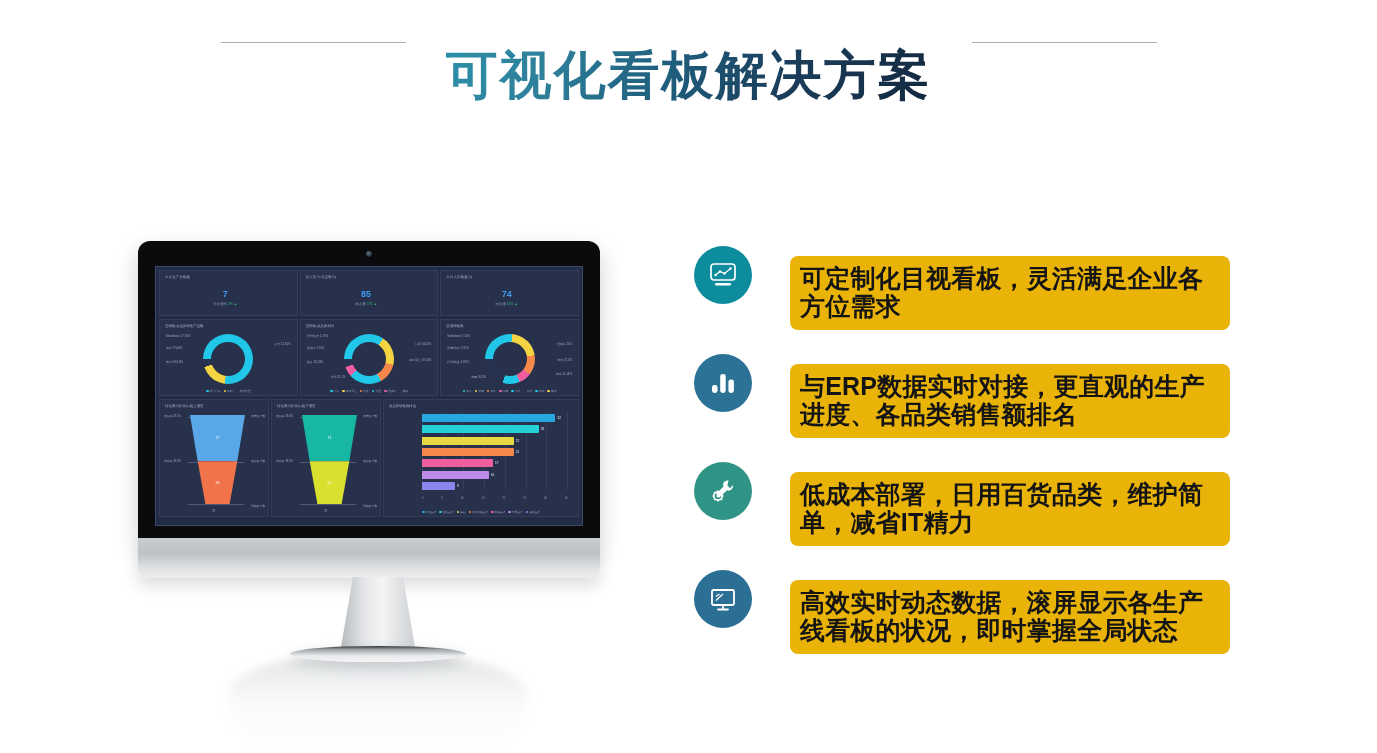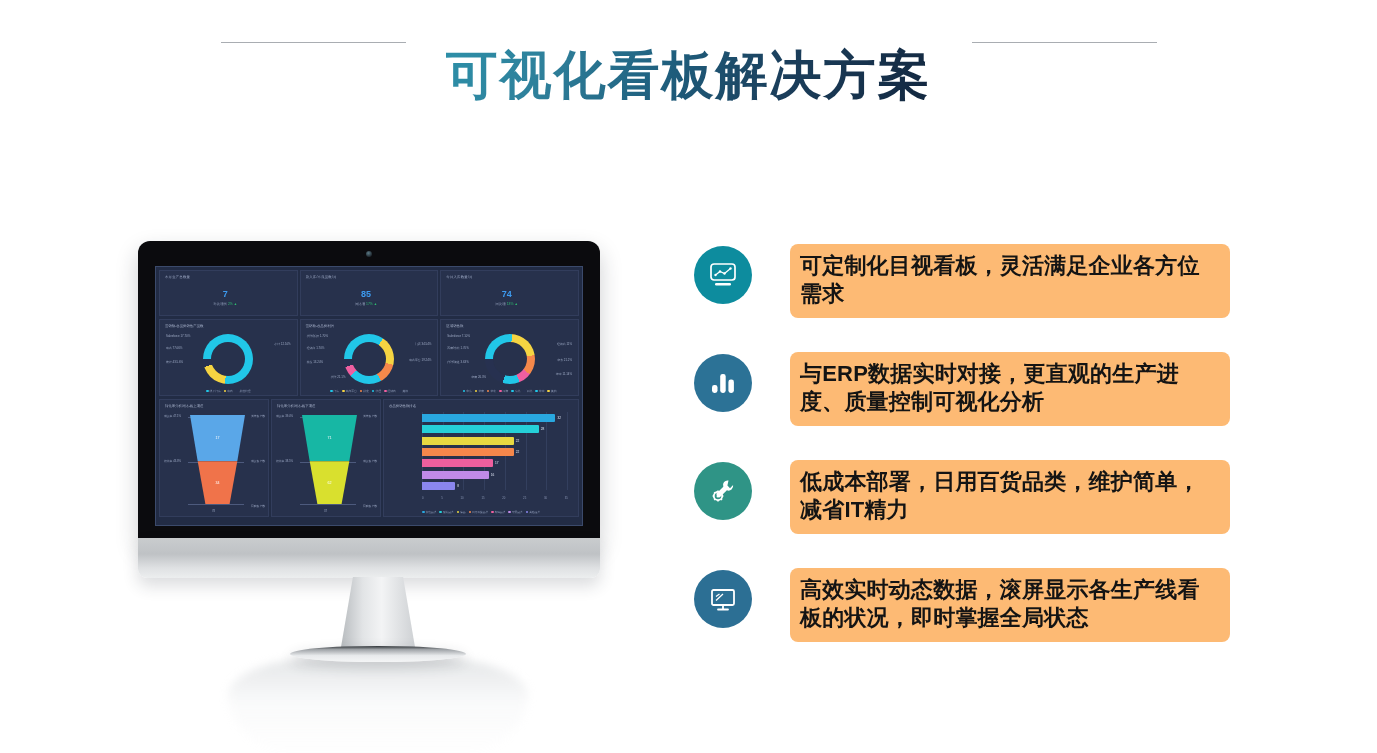--- a/index.html
+++ b/index.html
@@ -124,24 +124,24 @@
   .blegend span { font-size:2.7px; color:#93a0bd; display:flex; align-items:center; gap:1px; }
 
   
   .features { position:absolute; left:690px; top:240px; width:540px; }
   .feature { position:relative; height:108px; }
   .f-icon {
     position:absolute; left:4px; top:6px; width:58px; height:58px; border-radius:50%;
     display:flex; align-items:center; justify-content:center;
   }
   .f-text {
-    position:absolute; left:100px; top:4px; right:0px;
-    background:#fdba74; border-radius:8px;
+    position:absolute; left:100px; top:16px; right:0px;
+    background:#eab308; border-radius:8px;
     padding:8px 14px 10px 10px;
-    font-size:22px; font-weight:bold; color:#141414;
+    font-size:25px; font-weight:bold; color:#141414;
     line-height:28px; letter-spacing:.2px;
   }
 </style>
 </head>
 <body>
 
 <div class="page">
 
   <div class="header">
     <div class="title-row">
@@ -431,21 +431,21 @@
         <div class="f-text">可定制化目视看板，灵活满足企业各方位需求</div>
       </div>
       <div class="feature">
         <div class="f-icon" style="background: rgb(44, 114, 150);">
           <svg width="30" height="30" viewBox="0 0 30 30" fill="#fff">
             <rect x="4" y="17" width="5.5" height="8" rx="2.4"></rect>
             <rect x="12.2" y="6" width="5.5" height="19" rx="2.4"></rect>
             <rect x="20.4" y="11.5" width="5.5" height="13.5" rx="2.4"></rect>
           </svg>
         </div>
-        <div class="f-text">与ERP数据实时对接，更直观的生产进度、质量控制可视化分析</div>
+        <div class="f-text">与ERP数据实时对接，更直观的生产进度、各品类销售额排名</div>
       </div>
       <div class="feature">
         <div class="f-icon" style="background: rgb(47, 148, 134);">
           <svg width="32" height="32" viewBox="0 0 32 32" fill="none" stroke="#fff" stroke-width="1.8">
             <path d="M21.5 5.5a4.6 4.6 0 0 0-5.2 6.2L9 19l3.6 3.6 7.3-7.3a4.6 4.6 0 0 0 6.2-5.2l-3.1 3.1-2.6-2.6z" fill="#fff" stroke="none"></path>
             <circle cx="11" cy="21" r="4.2"></circle>
             <circle cx="11" cy="21" r="1.5" fill="#fff" stroke="none"></circle>
             <g stroke-width="1.6">
               <path d="M11 15.6v1.4M11 25v1.4M5.6 21H7M15 21h1.4M7.2 17.2l1 1M14 24l1 1M14.8 17.2l-1 1M8.2 24l-1 1"></path>
             </g>

